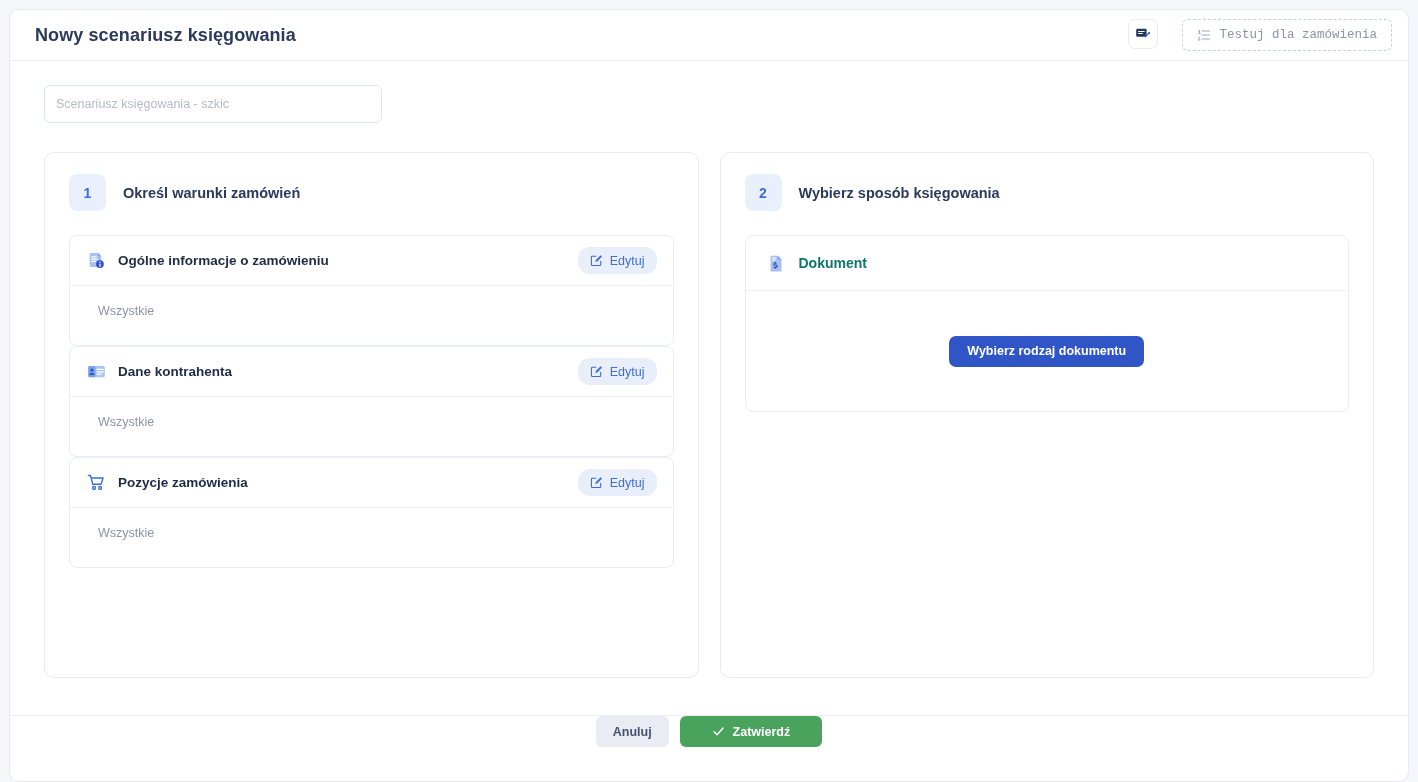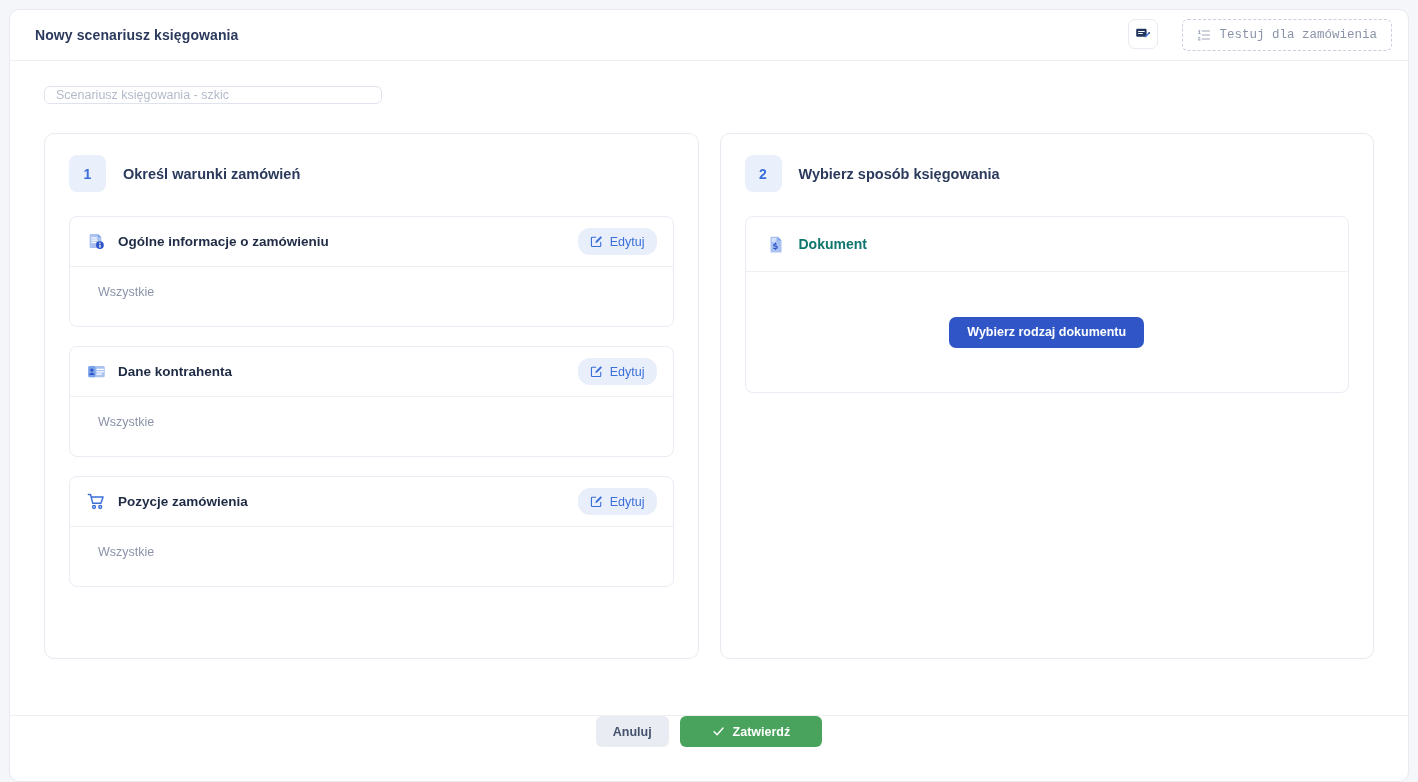--- a/index.html
+++ b/index.html
@@ -29,21 +29,21 @@
   .topbar {
     height: 51px;
     border-bottom: 1px solid #edeff4;
     display: flex;
     align-items: center;
     justify-content: space-between;
     padding: 0 16px 0 25px;
     flex: 0 0 auto;
   }
   .topbar-title {
-    font-size: 14px;
+    font-size: 18px;
     font-weight: bold;
     color: #2b3a5c;
     letter-spacing: .1px;
   }
   .topbar-actions { display: flex; gap: 24px; font-family: Liberation Mono, monospace; }
   .icon-btn {
     width: 30px; height: 30px;
     border: 1px solid #e9ebf2;
     border-radius: 7px;
     background: #fff;
@@ -69,21 +69,21 @@
     padding: 24px 34px 0 34px;
     overflow: hidden;
   }
   .field-label {
     font-size: 12.5px;
     color: #8a93a8;
     margin-bottom: 9px;
   }
   .name-input {
     width: 338px;
-    height: 18px;
+    height: 38px;
     border: 1px solid #dfe3ec;
     border-radius: 6px;
     padding: 0 11px;
     font-size: 12.5px;
     color: #32405e;
     font-family: "Liberation Sans", sans-serif;
     outline: none;
     background: #fff;
   }
   .name-input::placeholder { color: #b3bac9; }
@@ -121,21 +121,20 @@
     font-size: 14.5px;
     font-weight: bold;
     color: #2b3a5c;
   }
 
   
   .cond-card {
     border: 1px solid #e9ecf3;
     border-radius: 8px;
     background: #fff;
-    margin-bottom: 19px;
     overflow: hidden;
   }
   .cond-card:last-child { margin-bottom: 0; }
   .cond-head {
     height: 49px;
     display: flex;
     align-items: center;
     padding: 0 16px 0 17px;
     gap: 12px;
   }

